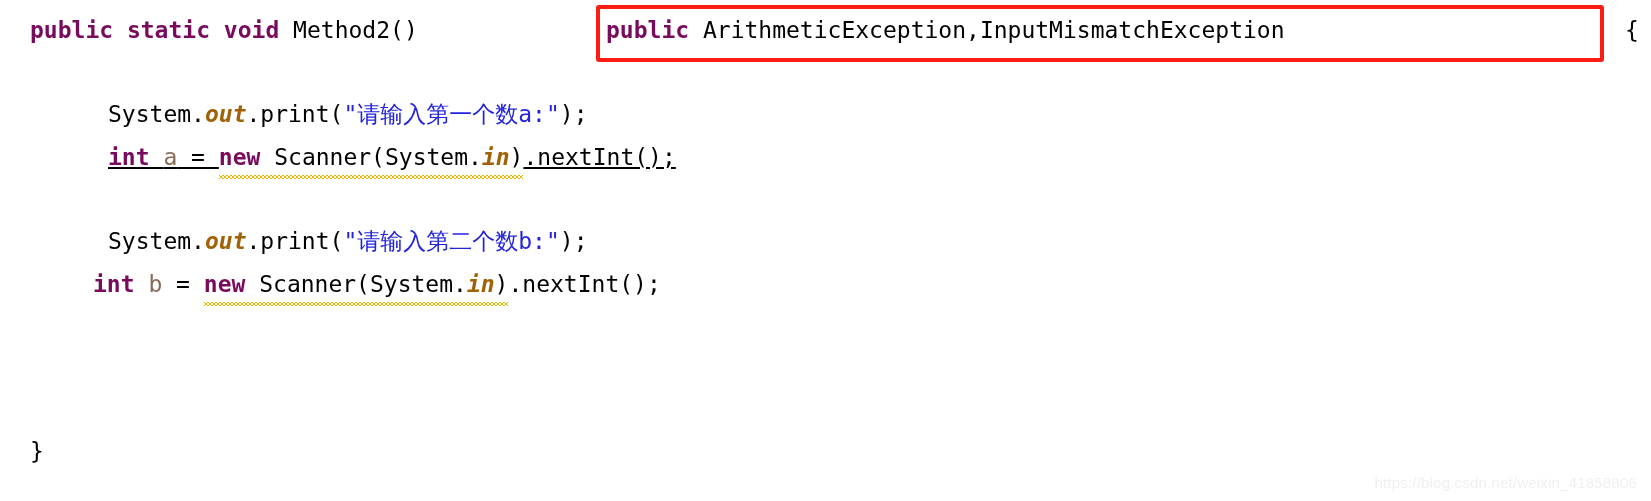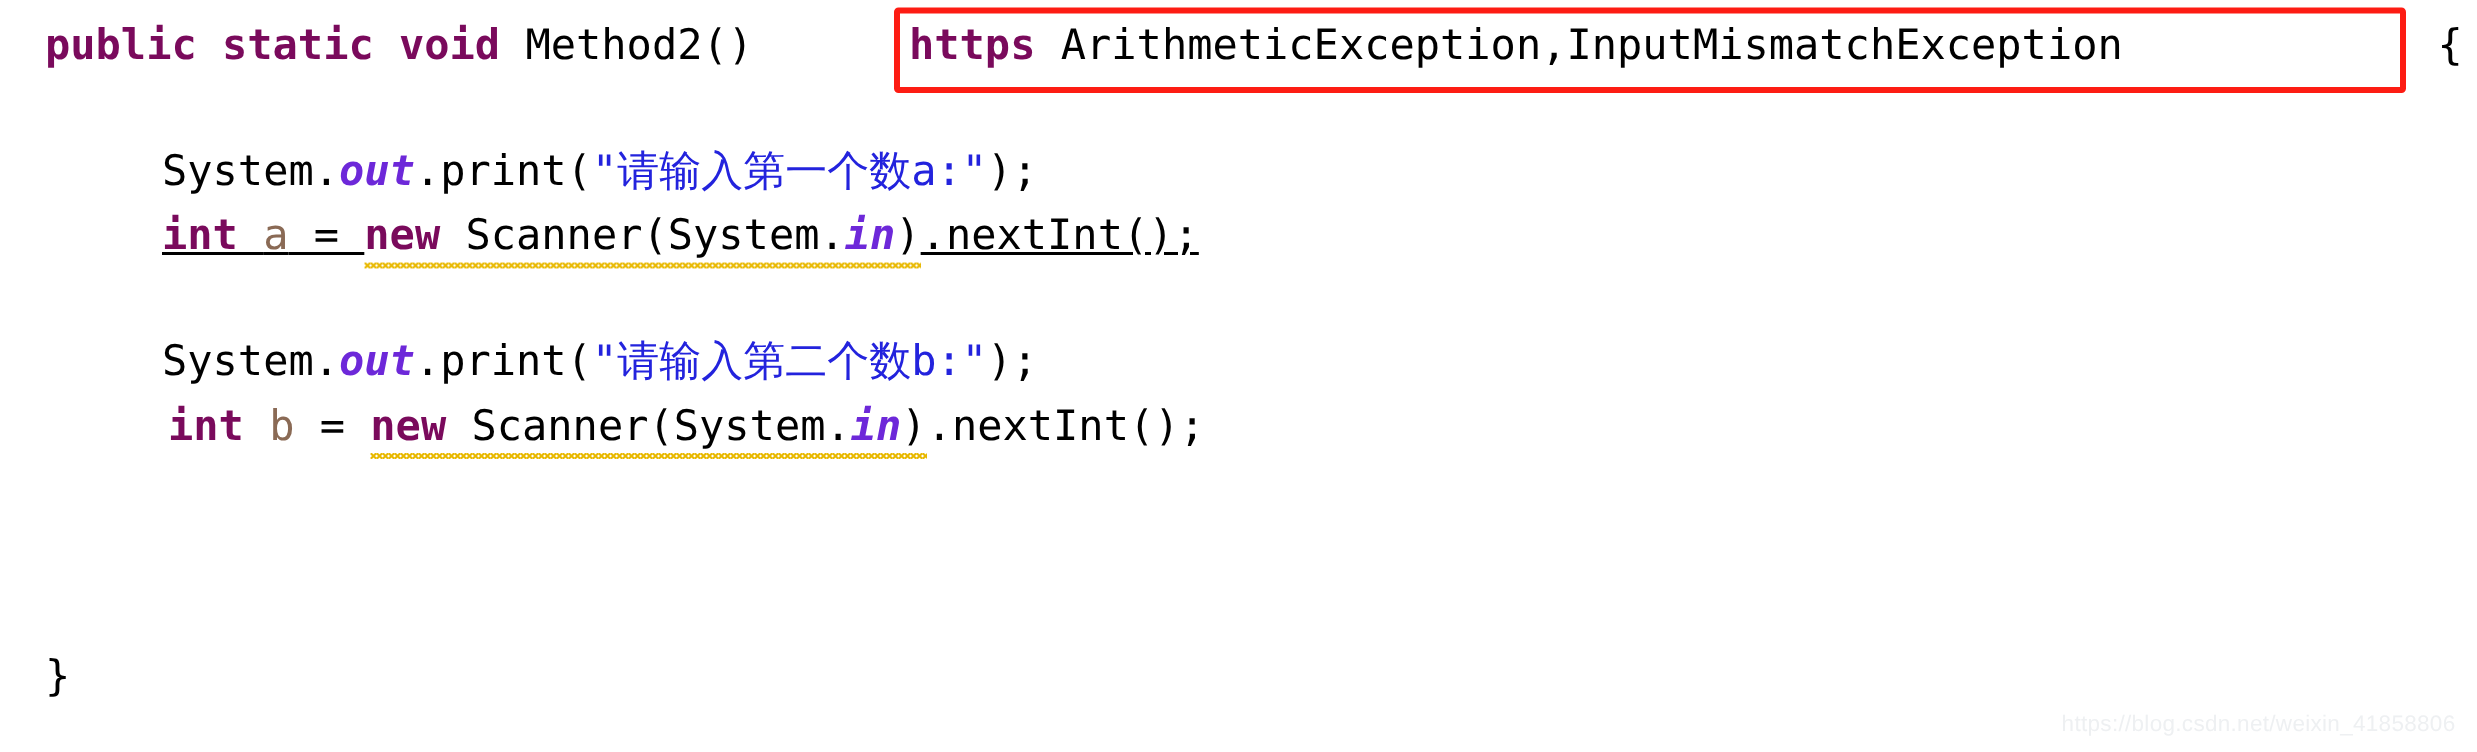--- a/index.html
+++ b/index.html
@@ -21,30 +21,30 @@
     left: 0;
     top: 0;
     width: 1651px;
     height: 501px;
   }
 
   .code-line {
     position: absolute;
     white-space: pre;
     font-family: "DejaVu Sans Mono", "Liberation Mono", monospace;
-    font-size: 28px;
+    font-size: 23px;
     line-height: 34px;
     letter-spacing: 0px;
     color: #000000;
   }
 
   
   .tok-keyword  { color: #7a0a5c; font-weight: bold; }
   .tok-plain    { color: #000000; }
-  .tok-field    { color: #6d28d9; font-weight: bold; font-style: italic; }
+  .tok-field    { color: #a16207; font-weight: bold; font-style: italic; }
   .tok-string   { color: #2323dd; }
   .tok-local    { color: #8a6a55; }
 
   
   .squiggle {
     position: relative;
     display: inline-block;
   }
   .squiggle::after {
     content: "";
@@ -79,33 +79,33 @@
   }
 </style>
 </head>
 <body>
 
 <div id="screenshot">
   <div class="code-area">
 
     <div class="code-line" style="left:30px; top:13px;"><span class="tok-keyword">public static void </span><span class="tok-plain">Method2()</span></div>
 
-    <div class="code-line" style="left:606px; top:13px;"><span class="tok-keyword">https </span><span class="tok-plain">ArithmeticException,InputMismatchException</span></div>
+    <div class="code-line" style="left:606px; top:13px;"><span class="tok-keyword">public </span><span class="tok-plain">ArithmeticException,InputMismatchException</span></div>
 
     <div class="code-line" style="left:1625px; top:13px;"><span class="tok-plain">{</span></div>
 
     <div class="red-box" style="left:596px; top:5px; width:1008px; height:57px;"></div>
 
     <div class="code-line" style="left:108px; top:97px;"><span class="tok-plain">System.</span><span class="tok-field">out</span><span class="tok-plain">.print(</span><span class="tok-string">"请输入第一个数a:"</span><span class="tok-plain">);</span></div>
 
     <div class="code-line" style="left:108px; top:140px;text-decoration:underline;"><span class="tok-keyword">int </span><span class="tok-local">a</span><span class="tok-plain"> = </span><span class="squiggle"><span class="tok-keyword">new </span><span class="tok-plain">Scanner(System.</span><span class="tok-field">in</span><span class="tok-plain">)</span></span><span class="tok-plain">.nextInt();</span></div>
 
     <div class="code-line" style="left:108px; top:224px;"><span class="tok-plain">System.</span><span class="tok-field">out</span><span class="tok-plain">.print(</span><span class="tok-string">"请输入第二个数b:"</span><span class="tok-plain">);</span></div>
 
-    <div class="code-line" style="left:112px; top:267px;"><span class="tok-keyword">int </span><span class="tok-local">b</span><span class="tok-plain"> = </span><span class="squiggle"><span class="tok-keyword">new </span><span class="tok-plain">Scanner(System.</span><span class="tok-field">in</span><span class="tok-plain">)</span></span><span class="tok-plain">.nextInt();</span></div>
+    <div class="code-line" style="left:93px; top:267px;"><span class="tok-keyword">int </span><span class="tok-local">b</span><span class="tok-plain"> = </span><span class="squiggle"><span class="tok-keyword">new </span><span class="tok-plain">Scanner(System.</span><span class="tok-field">in</span><span class="tok-plain">)</span></span><span class="tok-plain">.nextInt();</span></div>
 
 
     <div class="code-line" style="left:30px; top:434px;"><span class="tok-plain">}</span></div>
 
   </div>
 
   <div class="watermark" style="right:14px; bottom:10px;">https://blog.csdn.net/weixin_41858806</div>
 </div>
 
 </body></html>

